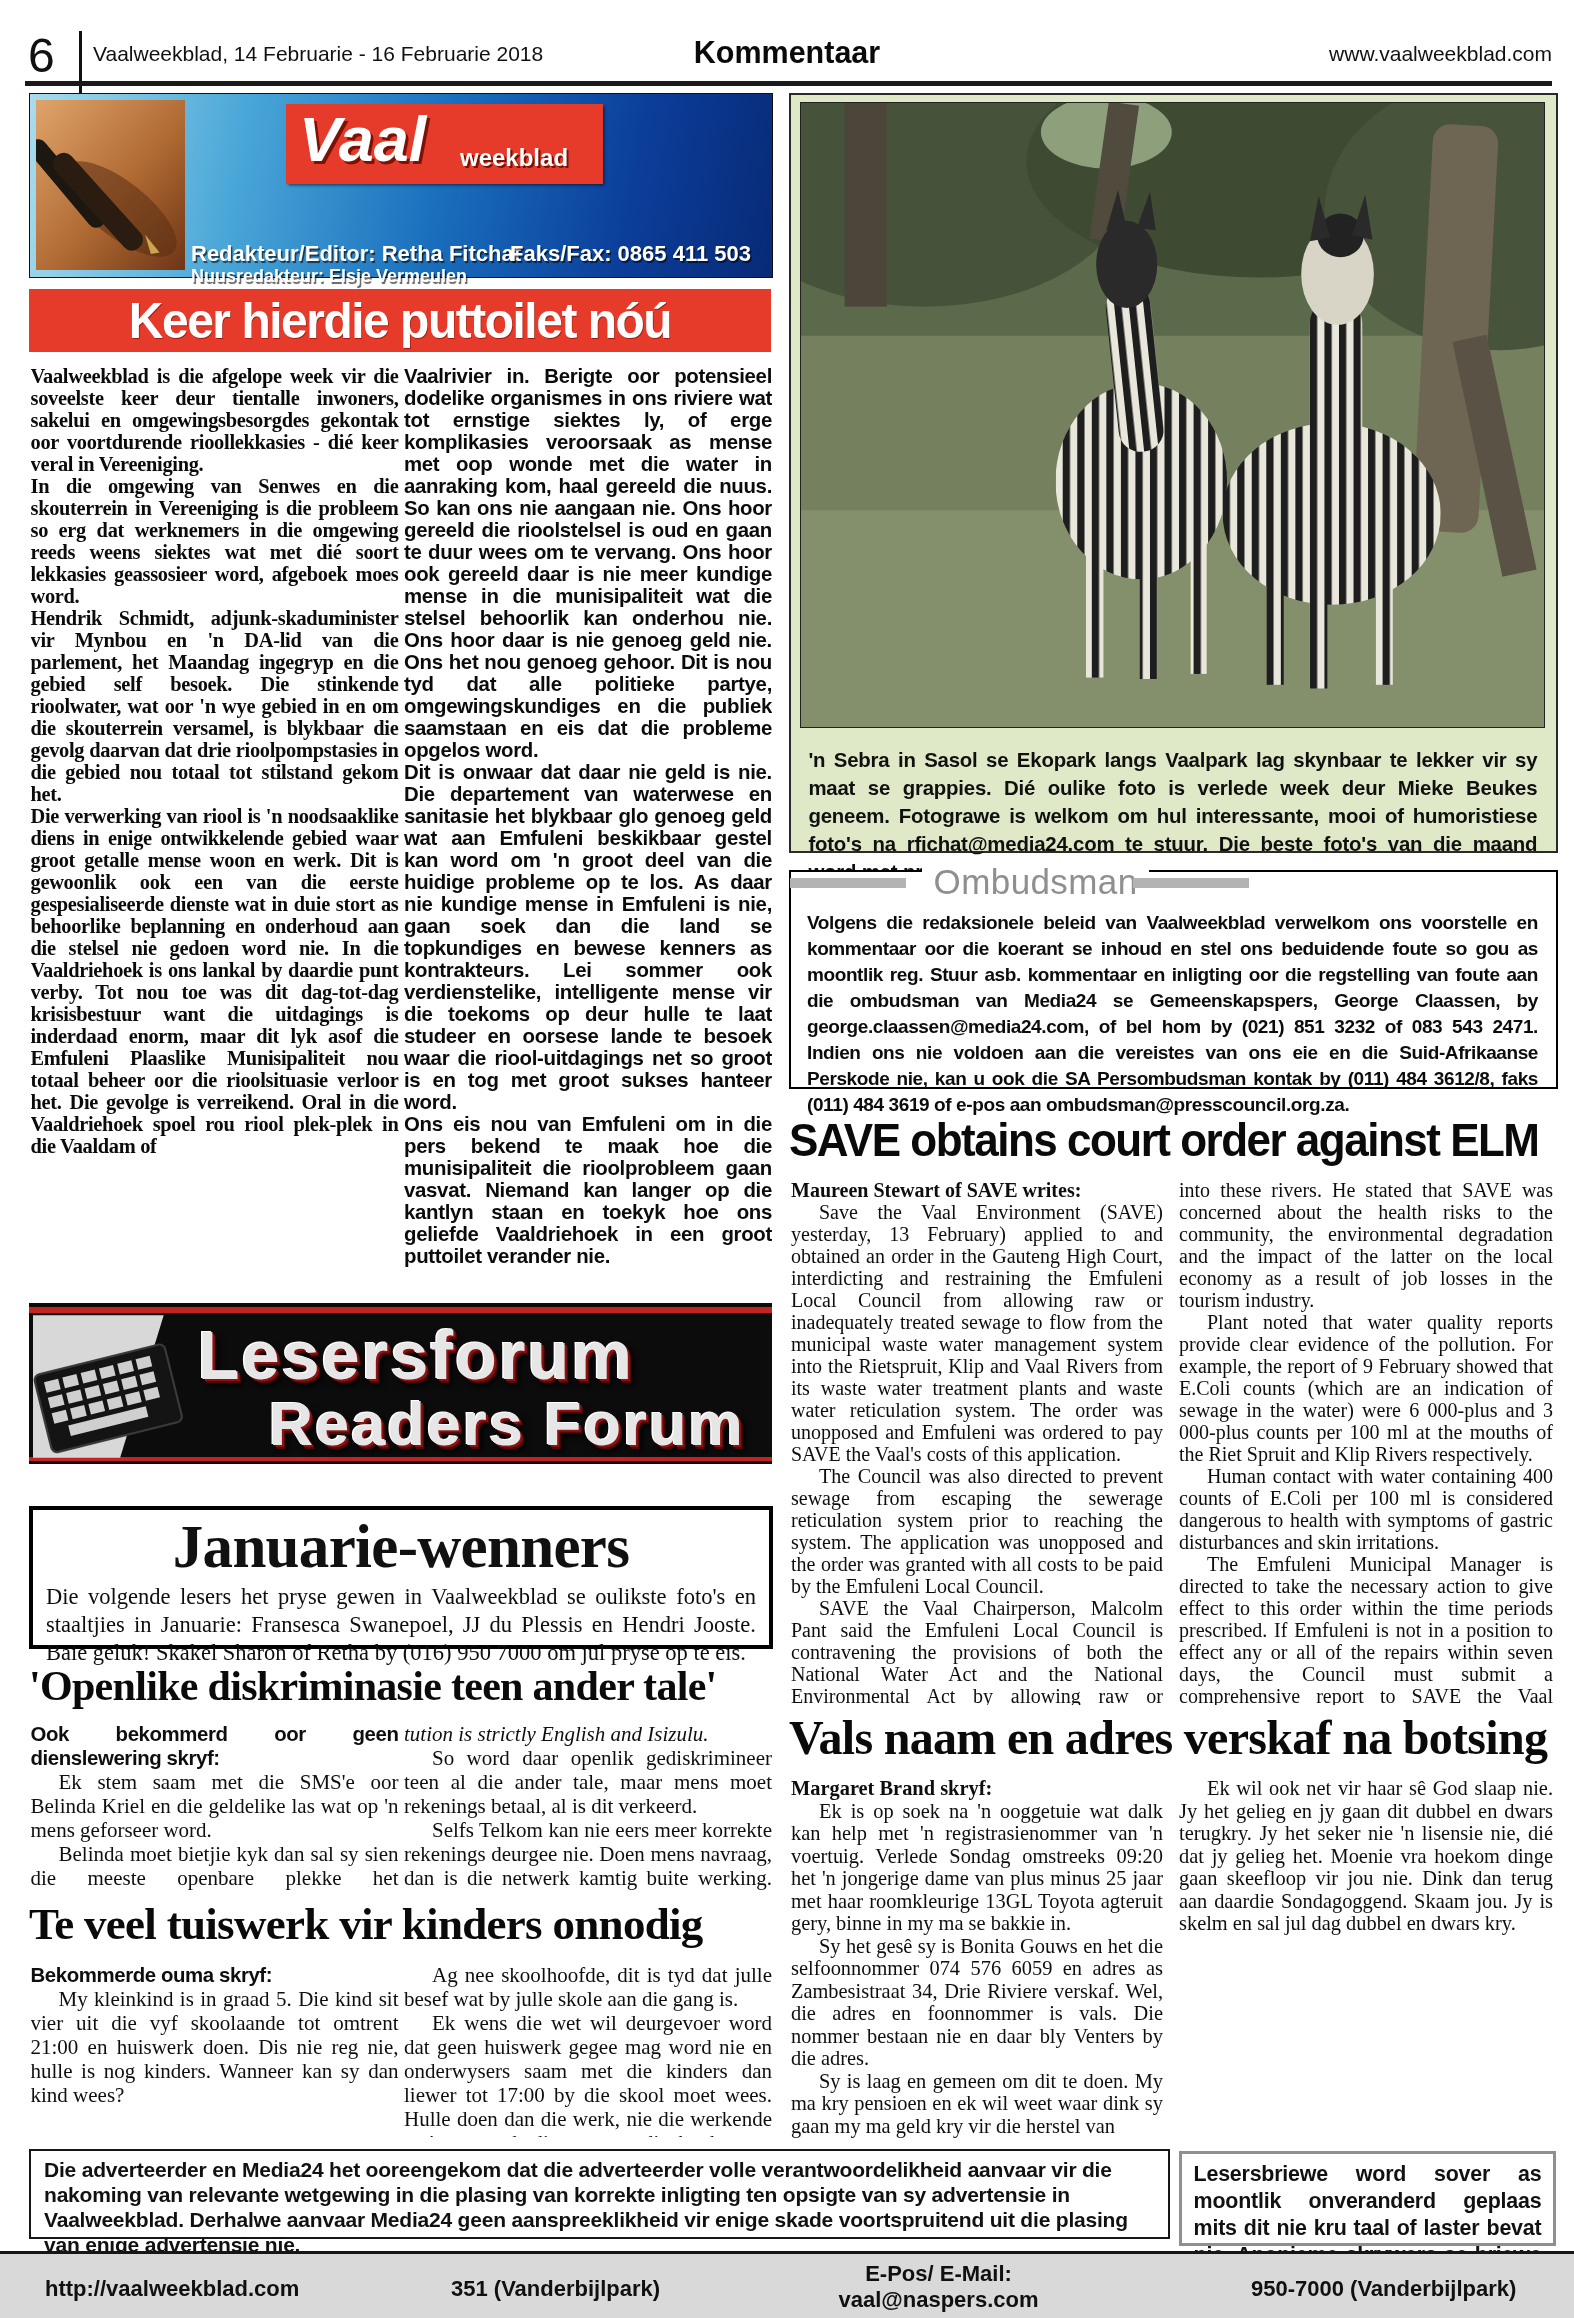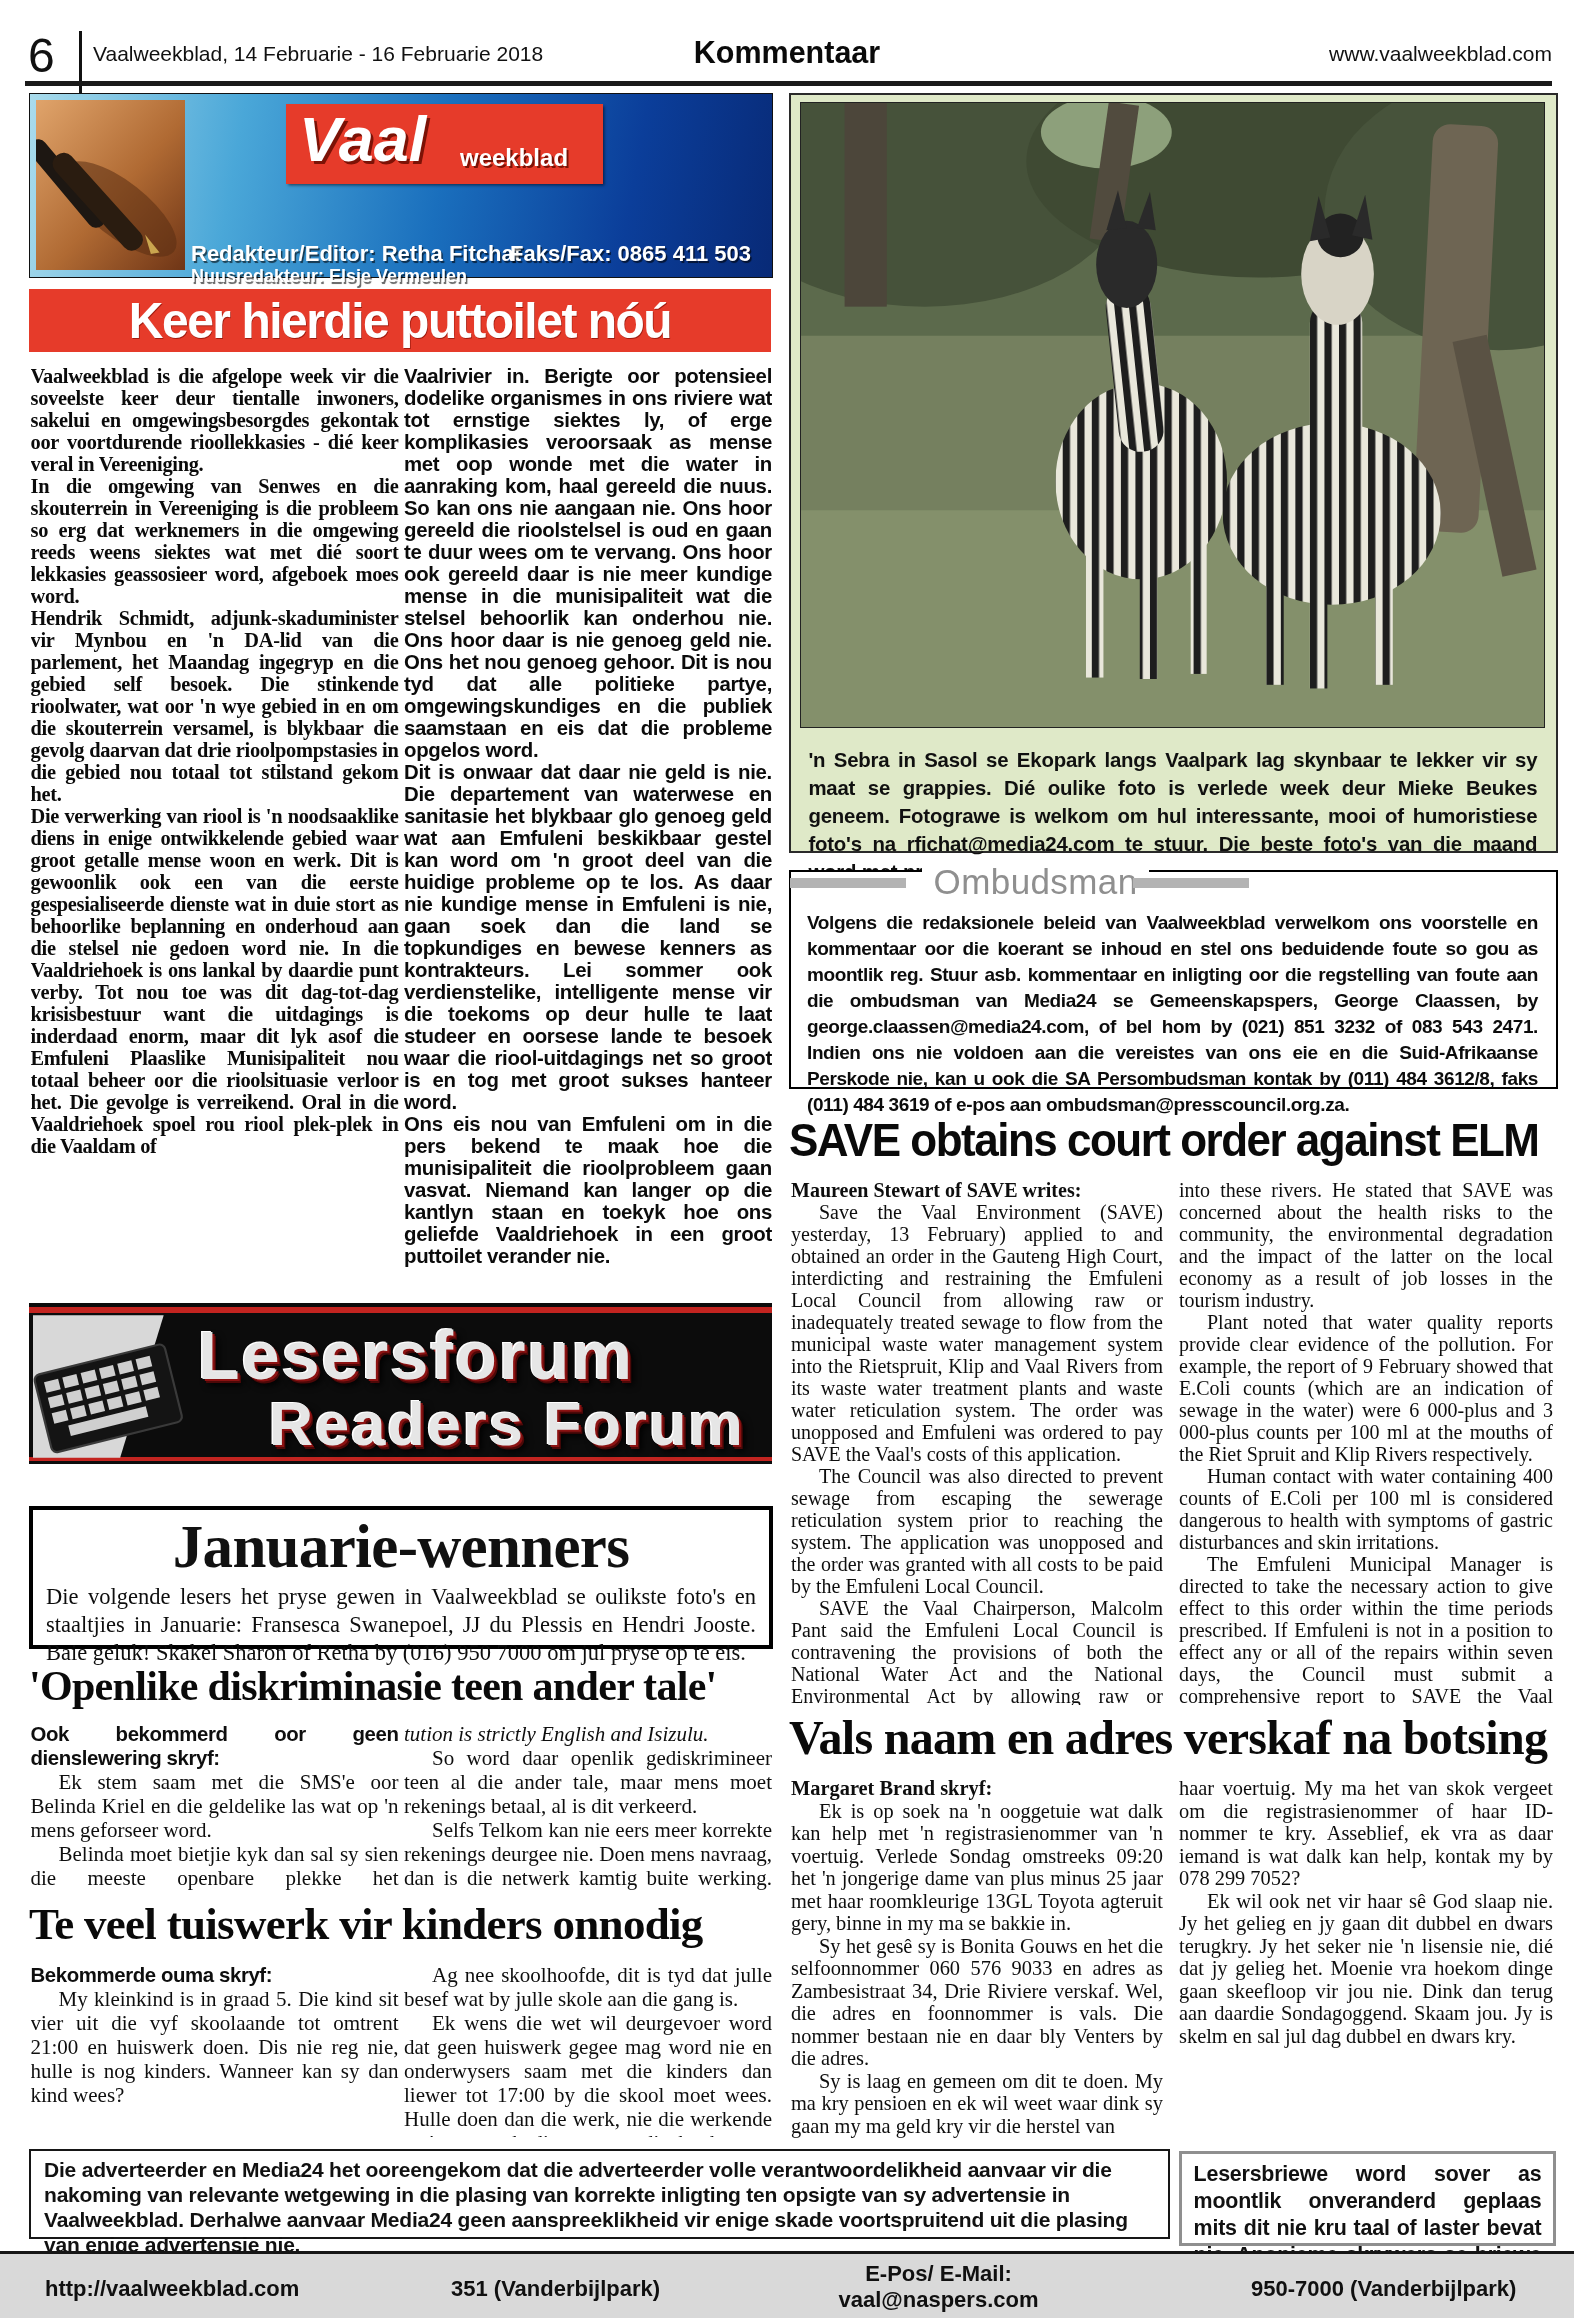--- a/index.html
+++ b/index.html
@@ -250,25 +250,24 @@
   </div>
   <div class="abs serif letter-col just hidden-overflow" style="left:404px;top:1963px;width:368px;height:174px;">
     <p class="ind">Ag nee skoolhoofde, dit is tyd dat julle besef wat by julle skole aan die gang is.</p>
     <p class="ind">Ek wens die wet wil deurgevoer word dat geen huiswerk gegee mag word nie en onderwysers saam met die kinders dan liewer tot 17:00 by die skool moet wees. Hulle doen dan die werk, nie die werkende ma's wat ook die pot aan die kook moet hou nie.</p>
   </div>
 
   <div class="abs serif headline-serif" style="left:789px;top:1710px;width:767px;font-size:48px;letter-spacing:-0.7px;">Vals naam en adres verskaf na botsing</div>
   <div class="abs serif serif-col just hidden-overflow" style="left:791px;top:1777px;width:372px;height:368px;font-size:20.4px;line-height:22.5px;">
     <p class="byline">Margaret Brand skryf:</p>
     <p class="ind">Ek is op soek na 'n ooggetuie wat dalk kan help met 'n registrasienommer van 'n voertuig. Verlede Sondag omstreeks 09:20 het 'n jongerige dame van plus minus 25 jaar met haar roomkleurige 13GL Toyota agteruit gery, binne in my ma se bakkie in.</p>
-    <p class="ind">Sy het gesê sy is Bonita Gouws en het die selfoonnommer 060 576 9033 en adres as Zambesistraat 34, Drie Riviere verskaf. Wel, die adres en foonnommer is vals. Die nommer bestaan nie en daar bly Venters by die adres.</p>
+    <p class="ind">Sy het gesê sy is Bonita Gouws en het die selfoonnommer 074 576 6059 en adres as Zambesistraat 34, Drie Riviere verskaf. Wel, die adres en foonnommer is vals. Die nommer bestaan nie en daar bly Venters by die adres.</p>
     <p class="ind">Sy is laag en gemeen om dit te doen. My ma kry pensioen en ek wil weet waar dink sy gaan my ma geld kry vir die herstel van</p>
   </div>
   <div class="abs serif serif-col just hidden-overflow" style="left:1179px;top:1777px;width:374px;height:368px;font-size:20.4px;line-height:22.5px;">
-    <p>haar voertuig. My ma het van skok vergeet om die registrasienommer of haar ID-nommer te kry. Asseblief, ek vra as daar iemand is wat dalk kan help, kontak my by 078 299 7052?</p>
     <p class="ind">Ek wil ook net vir haar sê God slaap nie. Jy het gelieg en jy gaan dit dubbel en dwars terugkry. Jy het seker nie 'n lisensie nie, dié dat jy gelieg het. Moenie vra hoekom dinge gaan skeefloop vir jou nie. Dink dan terug aan daardie Sondagoggend. Skaam jou. Jy is skelm en sal jul dag dubbel en dwars kry.</p>
   </div>
 
   <div class="abs policy-box" style="left:1179px;top:2151px;width:371px;height:89px;">
     <div class="sans policy-text just" style="margin:7.3px 11.6px;">Lesersbriewe word sover as moontlik onveranderd geplaas mits dit nie kru taal of laster bevat nie. Anonieme skrywers se briewe word nie geplaas nie maar 'n skuilnaam sal op versoek gebruik word.</div>
   </div>
 
   <div class="abs adv-box" style="left:29px;top:2149px;width:1137px;height:86px;">
     <div class="sans adv-text" style="margin:5.8px 13px;">Die adverteerder en Media24 het ooreengekom dat die adverteerder volle verantwoordelikheid aanvaar vir die nakoming van relevante wetgewing in die plasing van korrekte inligting ten opsigte  van sy advertensie in Vaalweekblad. Derhalwe aanvaar Media24 geen aanspreeklikheid vir enige skade voortspruitend uit die plasing van enige advertensie nie.</div>
   </div>

